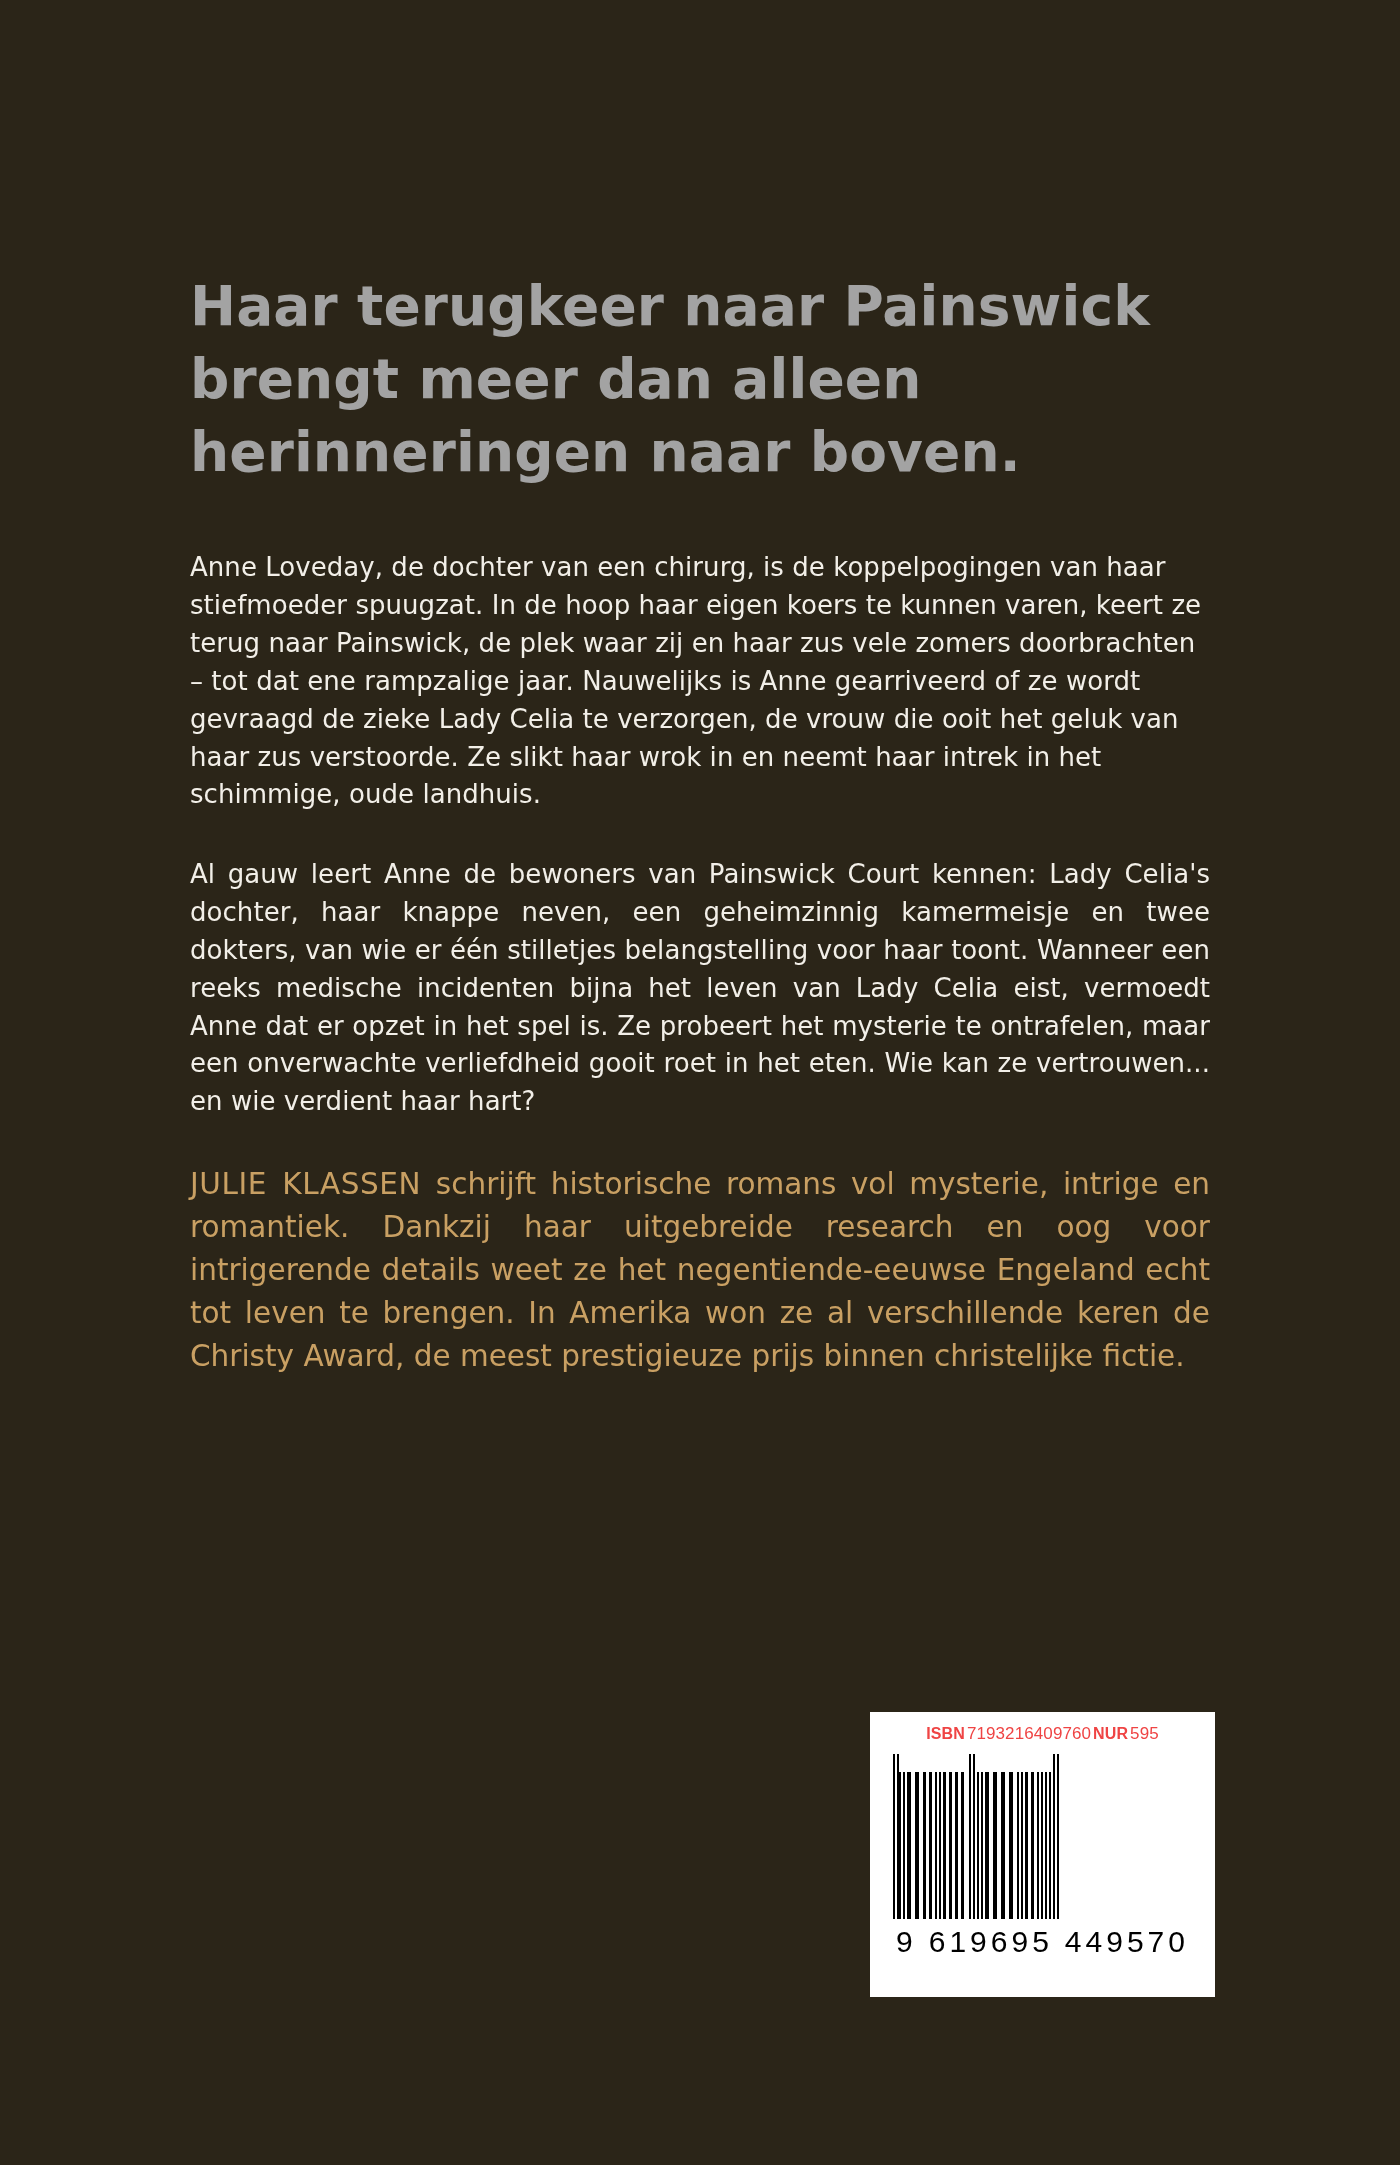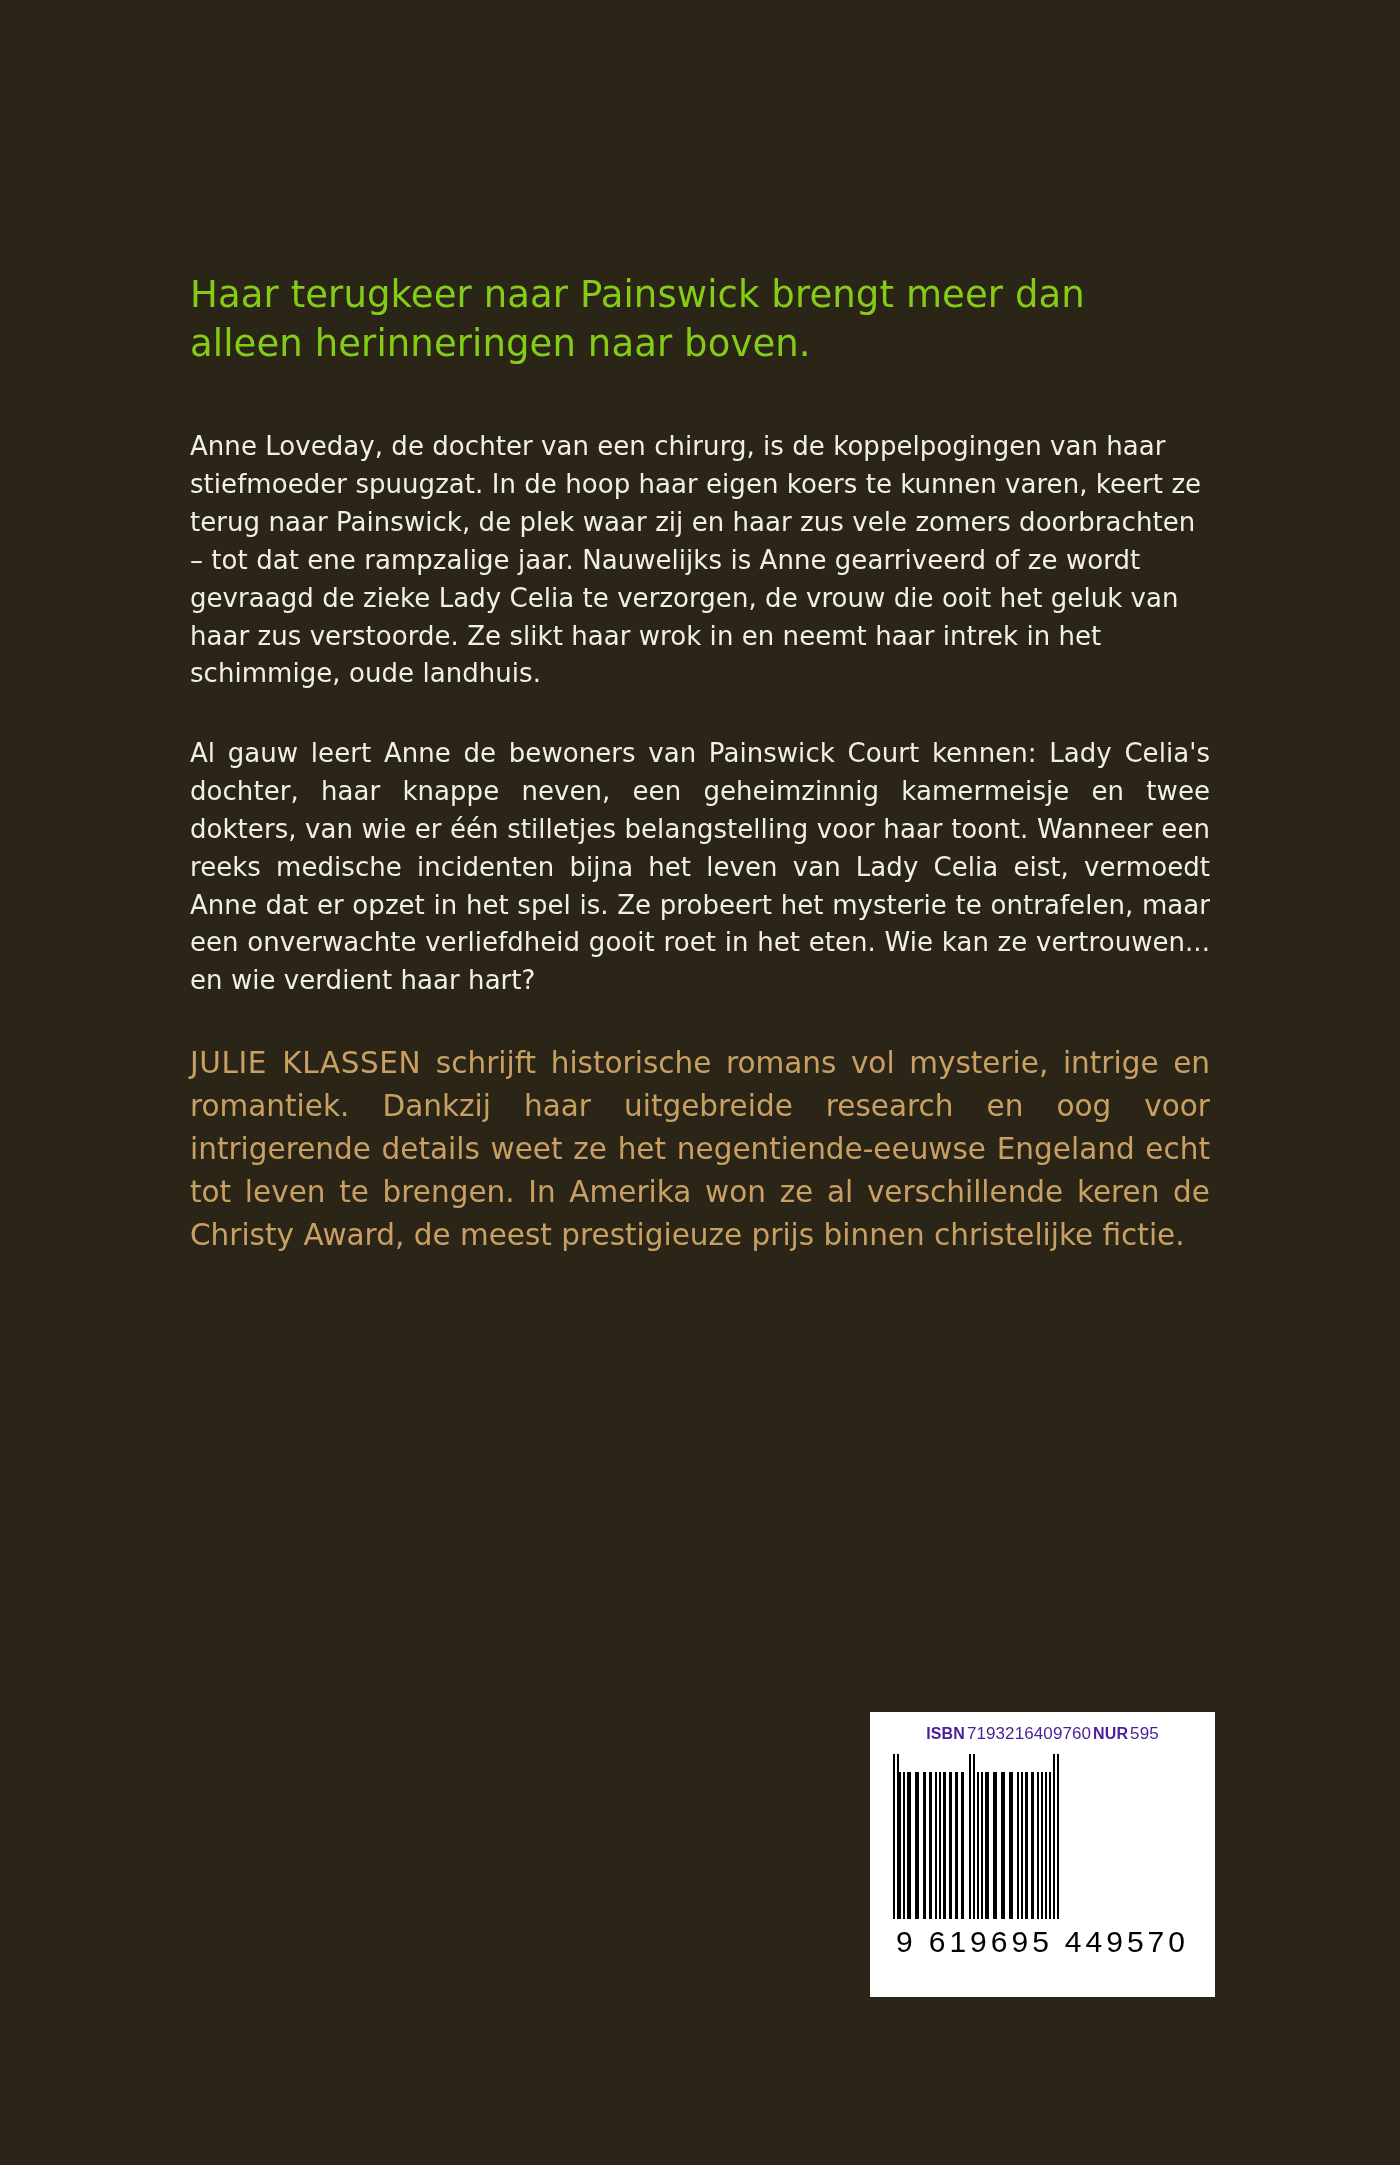--- a/index.html
+++ b/index.html
@@ -20,24 +20,24 @@
     background: #2b2518;
     padding: 0;
   }
   .content {
     position: absolute;
     left: 190px;
     top: 270px;
     width: 1020px;
   }
   .tagline {
-    color: #84cc16;
-    font-size: 37px;
+    color: #a3a3a3;
+    font-size: 55px;
     line-height: 1.33;
-    font-weight: 400;
+    font-weight: 700;
     letter-spacing: 0.1px;
     margin: 0 0 60px 0;
     width: 1010px;
   }
   p.body-text {
     color: #f2efe8;
     font-size: 26px;
     line-height: 1.455;
     margin: 0 0 42px 0;
     text-align: justify;
@@ -103,21 +103,21 @@
     top: 1712px;
     width: 345px;
     height: 285px;
     background: #ffffff;
     display: flex;
     flex-direction: column;
     align-items: center;
   }
   .isbn-line {
     margin-top: 12px;
-    color: #4c1d95;
+    color: #ef4444;
     font-size: 16.5px;
     font-family: "Liberation Sans", sans-serif;
     letter-spacing: 0.1px;
     display: flex;
     align-items: baseline;
     gap: 2px;
   }
   .isbn-line .lbl {
     font-weight: bold;
     font-size: 16px;

